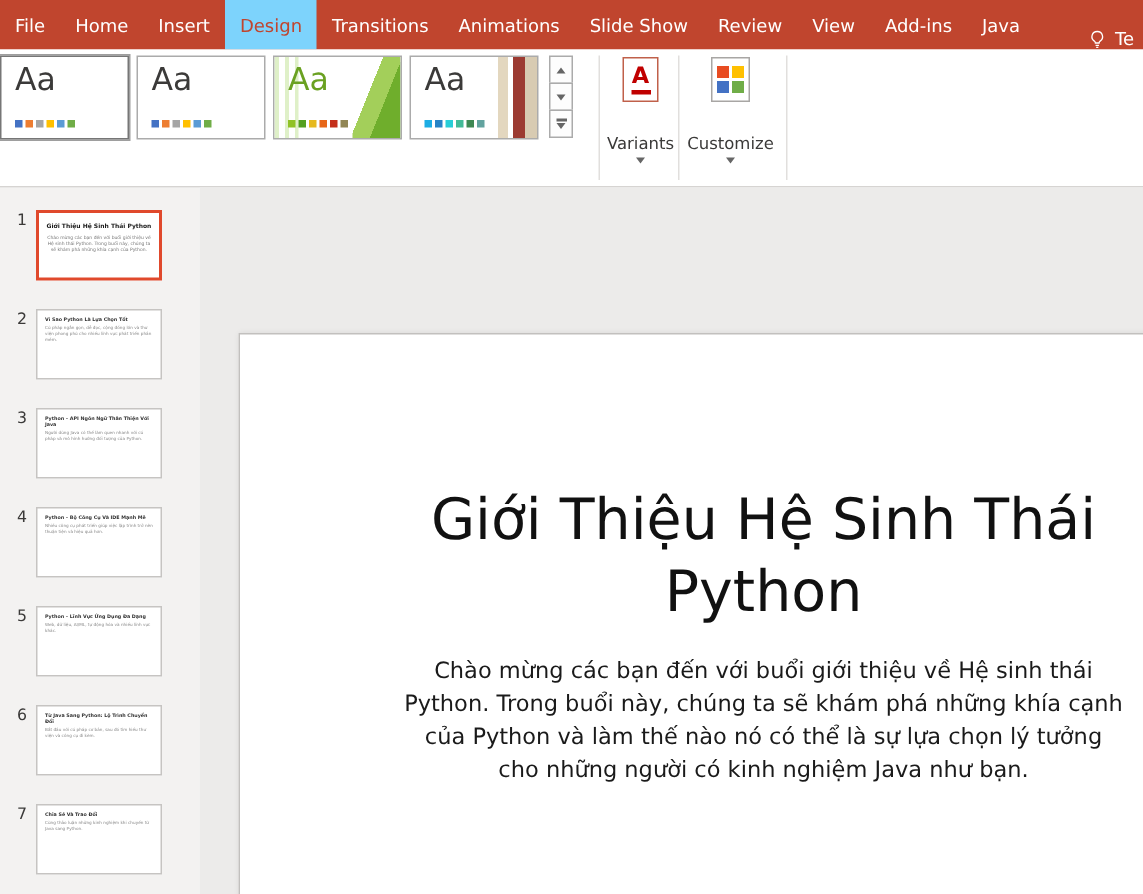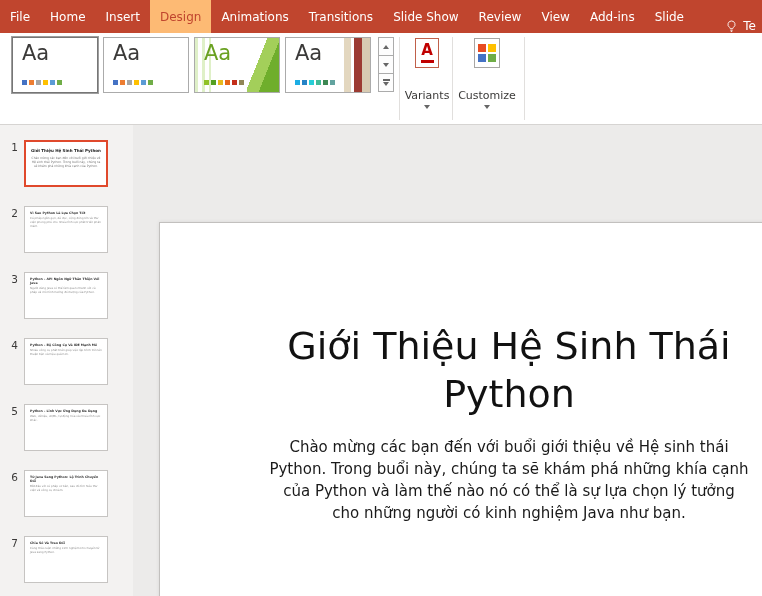--- a/index.html
+++ b/index.html
@@ -7,27 +7,27 @@
     --sel-border:#e0492c;
   }
   *{box-sizing:border-box; margin:0; padding:0;}
   html,body{width:762px;height:596px;overflow:hidden;}
   body{font-family:"DejaVu Sans","Liberation Sans",sans-serif; background:#fff;}
   .app{width:762px;height:596px;display:flex;flex-direction:column;}
 
   
   .tabs-bar{height:33px;background:var(--ribbon-red);display:flex;align-items:stretch;color:#fff;font-size:12px;flex:0 0 auto;}
   .tab{display:flex;align-items:center;padding:0 10px;cursor:default;white-space:nowrap;}
-  .tab.active{background:#fdba74;color:var(--ribbon-red);}
+  .tab.active{background:#7dd3fc;color:var(--ribbon-red);}
   .tabs-right{margin-left:auto;display:flex;align-items:flex-end;gap:5px;padding:0 6px 0 2px;white-space:nowrap;overflow:hidden;}
   .tellme-text{font-size:12px;}
 
   
   .ribbon{height:92px;background:#ffffff;border-bottom:1px solid #d6d4d2;position:relative;flex:0 0 auto;}
-  .themes-group{position:absolute;left:12px;top:4px;width:392px;height:84px;}
+  .themes-group{position:absolute;left:0;top:4px;width:392px;height:84px;}
   .theme-gallery{display:flex;gap:5px;align-items:flex-start;}
   .theme{width:86px;height:56px;background:#fff;border:1px solid #ababab;position:relative;overflow:hidden;flex:0 0 auto;}
   .theme.selected{border:1px solid #767676;box-shadow:0 0 0 1px #9e9e9e;}
   .theme .aa{position:absolute;left:9px;top:5px;font-size:21px;color:#3b3a39;line-height:1;}
   .theme .dots{position:absolute;left:9px;bottom:7px;display:flex;gap:2px;}
   .theme .dots span{width:5px;height:5px;display:inline-block;}
   .theme.facet .aa{color:#6aa121;}
   .theme.facet .stripes{position:absolute;left:0;top:0;bottom:0;width:16px;
     background:repeating-linear-gradient(90deg,#dff0c8 0 3px,#ffffff 3px 7px);}
   .theme.facet .blade{position:absolute;right:0;top:0;bottom:0;width:32px;
@@ -77,27 +77,27 @@
 </head>
 <body>
 
 <div class="app">
 
   <div class="tabs-bar">
     <span class="tab">File</span>
     <span class="tab">Home</span>
     <span class="tab">Insert</span>
     <span class="tab active">Design</span>
+    <span class="tab">Transitions</span>
     <span class="tab">Animations</span>
-    <span class="tab">Transitions</span>
     <span class="tab">Slide Show</span>
     <span class="tab">Review</span>
     <span class="tab">View</span>
     <span class="tab">Add-ins</span>
-    <span class="tab">Slide</span>
+    <span class="tab">Java</span>
     <span class="tabs-right">
       <svg width="13" height="13" viewBox="0 0 16 16">
         <path d="M8 1.2a4.3 4.3 0 0 0-2.4 7.9c.5.4.9 1 .9 1.6h3c0-.6.4-1.2.9-1.6A4.3 4.3 0 0 0 8 1.2z" fill="none" stroke="#ffffff" stroke-width="1.1"></path>
         <path d="M6.6 12.6h2.8M7.1 14.2h1.8" stroke="#ffffff" stroke-width="1.1"></path>
       </svg>
       <span class="tellme-text">Te</span>
     </span>
   </div>
 
   <div class="ribbon">

